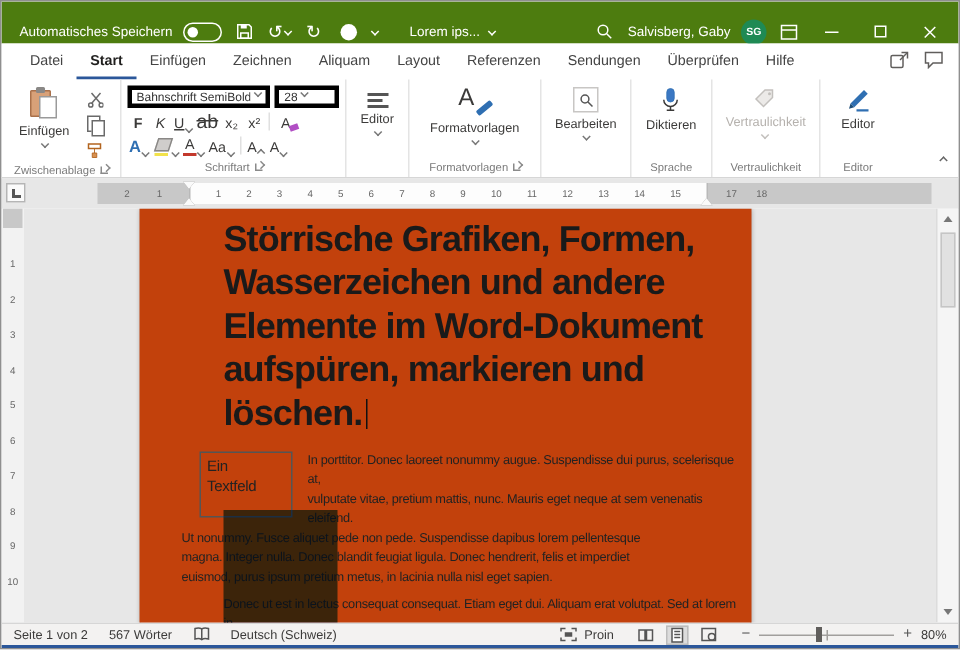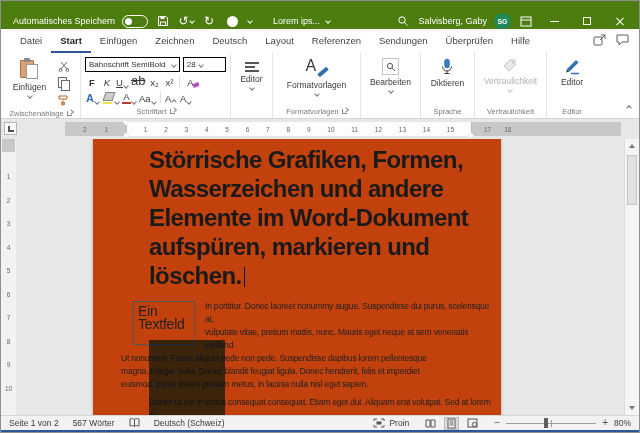--- a/index.html
+++ b/index.html
@@ -43,21 +43,21 @@
   .clip-wrap { position:relative; width:20px; height:22px; }
   .clip-board { position:absolute; left:0; top:2px; width:14px; height:18px; background:#d8a178; border:1px solid #a9714b; border-radius:1px; }
   .clip-clip { position:absolute; left:4px; top:0; width:6px; height:4px; background:#8a8886; border-radius:1px; }
   .clip-page { position:absolute; left:6px; top:6px; width:12px; height:15px; background:#fff; border:1px solid #9a9a9a; }
   .minicol { display:flex; flex-direction:column; gap:1px; padding-top:3px; }
   .minibtn { width:22px; height:16px; display:flex; align-items:center; justify-content:center; gap:2px; }
   .copy-icon { position:relative; width:11px; height:12px; }
   .copy-icon::before { content:''; position:absolute; left:0; top:0; width:7px; height:9px; border:1px solid #6a6a6a; background:#fff; }
   .copy-icon::after { content:''; position:absolute; left:3px; top:3px; width:7px; height:9px; border:1px solid #6a6a6a; background:#fff; }
   .combo-row { display:flex; gap:3px; padding:2px 2px 1px 2px; }
-  .combo { border:1px solid #000000; background:#fff; height:15px; display:flex; align-items:center; font-size:8px; color:#333; padding:0 3px; gap:3px; }
+  .combo { border:3px solid #000000; background:#fff; height:15px; display:flex; font-size:8px; color:#333; padding:0 3px; gap:3px; }
   .combo .val { overflow:hidden; white-space:nowrap; }
   .font-name { width:104px; } .font-name .val { flex:1; }
   .font-size { width:47px; }
   .iconrow { display:flex; align-items:center; gap:1px; padding:1px 2px; height:16px; }
   .fbtn { min-width:14px; height:14px; display:flex; align-items:flex-end; justify-content:center; font-size:9.5px; color:#3b3a39; padding:0 1px; gap:1px; }
   .vsep { width:1px; height:12px; background:#e0e0e0; margin:0 2px; }
   .b-bold { font-weight:700; }
   .b-italic { font-style:italic; }
   .b-underline { text-decoration:underline; }
   .b-strike { text-decoration:line-through; font-size:13px; }
@@ -100,21 +100,21 @@
   .vruler { position:absolute; left:0; top:0; bottom:0; width:15px; background:#f2f2f2; display:flex; flex-direction:column; align-items:center; padding-top:26px; font-size:6.5px; color:#666; }
   .vruler::before { content:''; position:absolute; top:0; left:1px; right:1px; height:13px; background:#c8c8c8; }
   .vruler .rnum { height:23.5px; display:flex; align-items:center; }
   .page { position:absolute; left:78px; top:0; width:408px; height:278px; background:#c2410c; box-shadow:0 0 3px rgba(0,0,0,0.25); padding:0 8px 0 56px; overflow:hidden;margin-left:14px; }
   .doc-heading { font-size:24px; line-height:29px; font-weight:700; letter-spacing:-0.6px; color:#1a1a1a; margin:6px 0 10px 0; }
   .doc-heading .htext { white-space:pre-line; }
   .caret { display:inline-block; width:1.5px; height:20px; background:#111; margin-left:2px; vertical-align:-3px; }
   .para { font-size:8.5px; line-height:13px; letter-spacing:-0.2px; color:#222; margin-bottom:5px; }
   .ptext { white-space:pre-line; }
   .para1 { margin-left:-28px; }
-  .textbox { float:left; width:62px; height:44px; border:1px solid #555; margin:1px 10px 4px 12px; padding:3px 4px; font-size:14px; line-height:13px; color:#222; }
+  .textbox { float:left; width:62px; height:44px; border:1px solid #555; margin:1px 10px 4px 12px; padding:3px 4px; font-size:10px; line-height:13px; color:#222; }
   .textbox span { white-space:pre-line; }
   .selection { position:absolute; left:56px; top:201px; width:76px; height:77px; background:#4f8bcc; mix-blend-mode:multiply; }
   .smiley { position:absolute; width:56px; height:56px; }
   .smiley.s1 { left:419px; top:12px; }
   .smiley.s2 { left:412px; top:253px; }
   .scrollbar { position:absolute; right:0; top:0; bottom:0; width:15px; background:#f5f5f5; border-left:1px solid #dcdcdc; }
   .sb-btn { position:absolute; left:0; right:0; height:14px; display:flex; align-items:center; justify-content:center; }
   .sb-up { top:0; } .sb-down { bottom:0; }
   .tri-up { width:0; height:0; border-left:3.5px solid transparent; border-right:3.5px solid transparent; border-bottom:4.5px solid #777; }
   .tri-down { width:0; height:0; border-left:3.5px solid transparent; border-right:3.5px solid transparent; border-top:4.5px solid #777; }
@@ -184,21 +184,21 @@
     <span class="winbtn">
         <span class="close-glyph"></span>
       </span>
   </div>
 
   <div class="tabs-row">
     <span class="tab">Datei</span>
     <span class="tab active">Start</span>
     <span class="tab">Einfügen</span>
     <span class="tab">Zeichnen</span>
-    <span class="tab">Deutsch</span>
+    <span class="tab">Aliquam</span>
     <span class="tab">Layout</span>
     <span class="tab">Referenzen</span>
     <span class="tab">Sendungen</span>
     <span class="tab">Überprüfen</span>
     <span class="tab">Hilfe</span>
     <span class="tabs-icons">
       <span>
         <svg width="13" height="12" viewBox="0 0 13 12">
             <rect x="1" y="3" width="8" height="8" rx="1" fill="none" stroke="#605e5c"></rect>
             <path d="M8 1 h4 v4" fill="none" stroke="#605e5c"></path>

